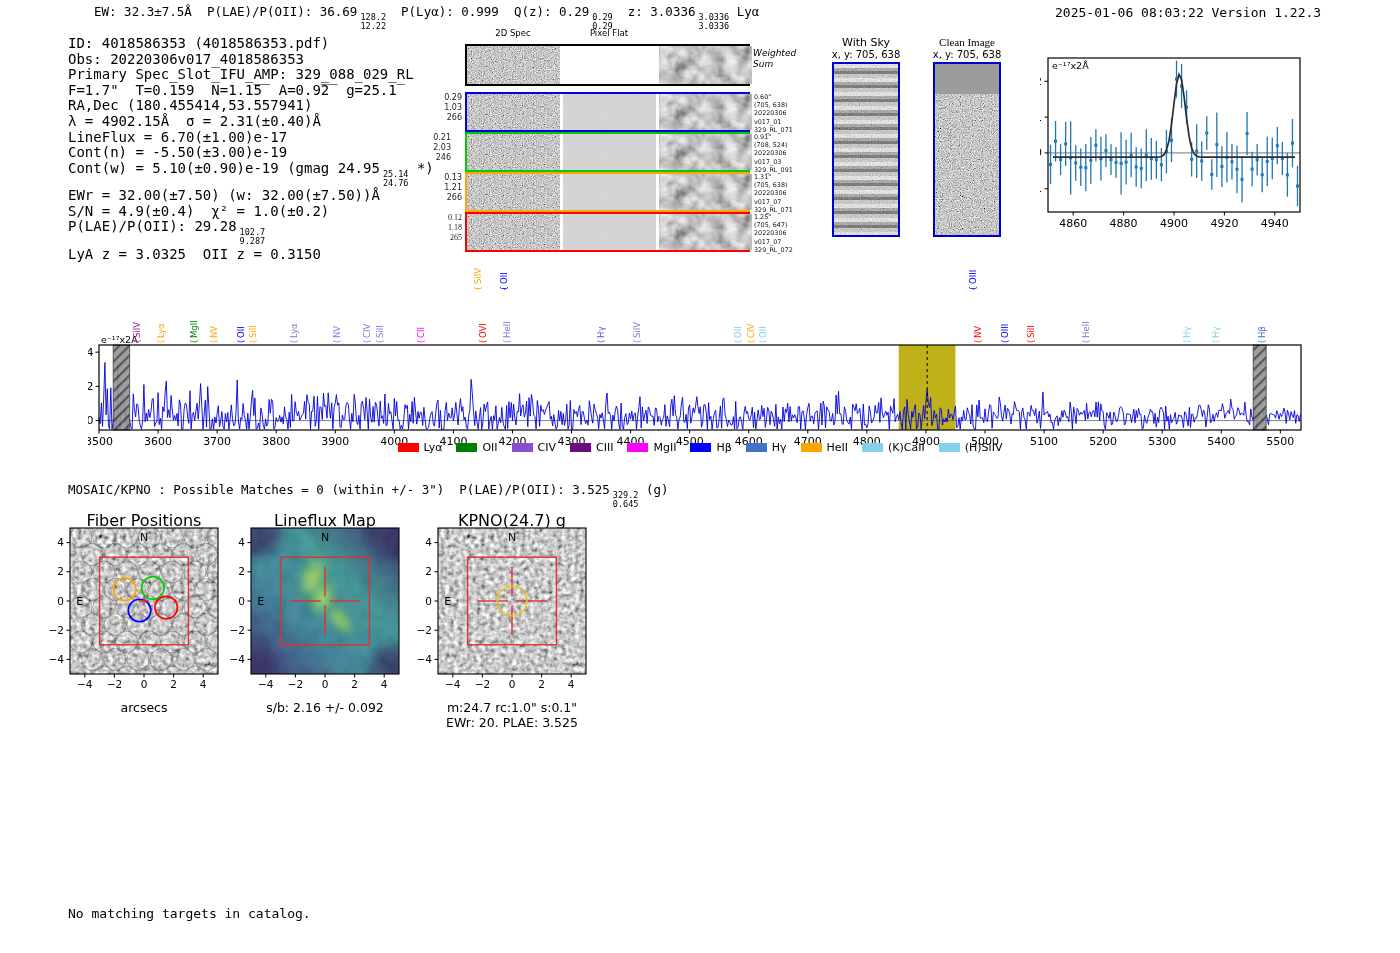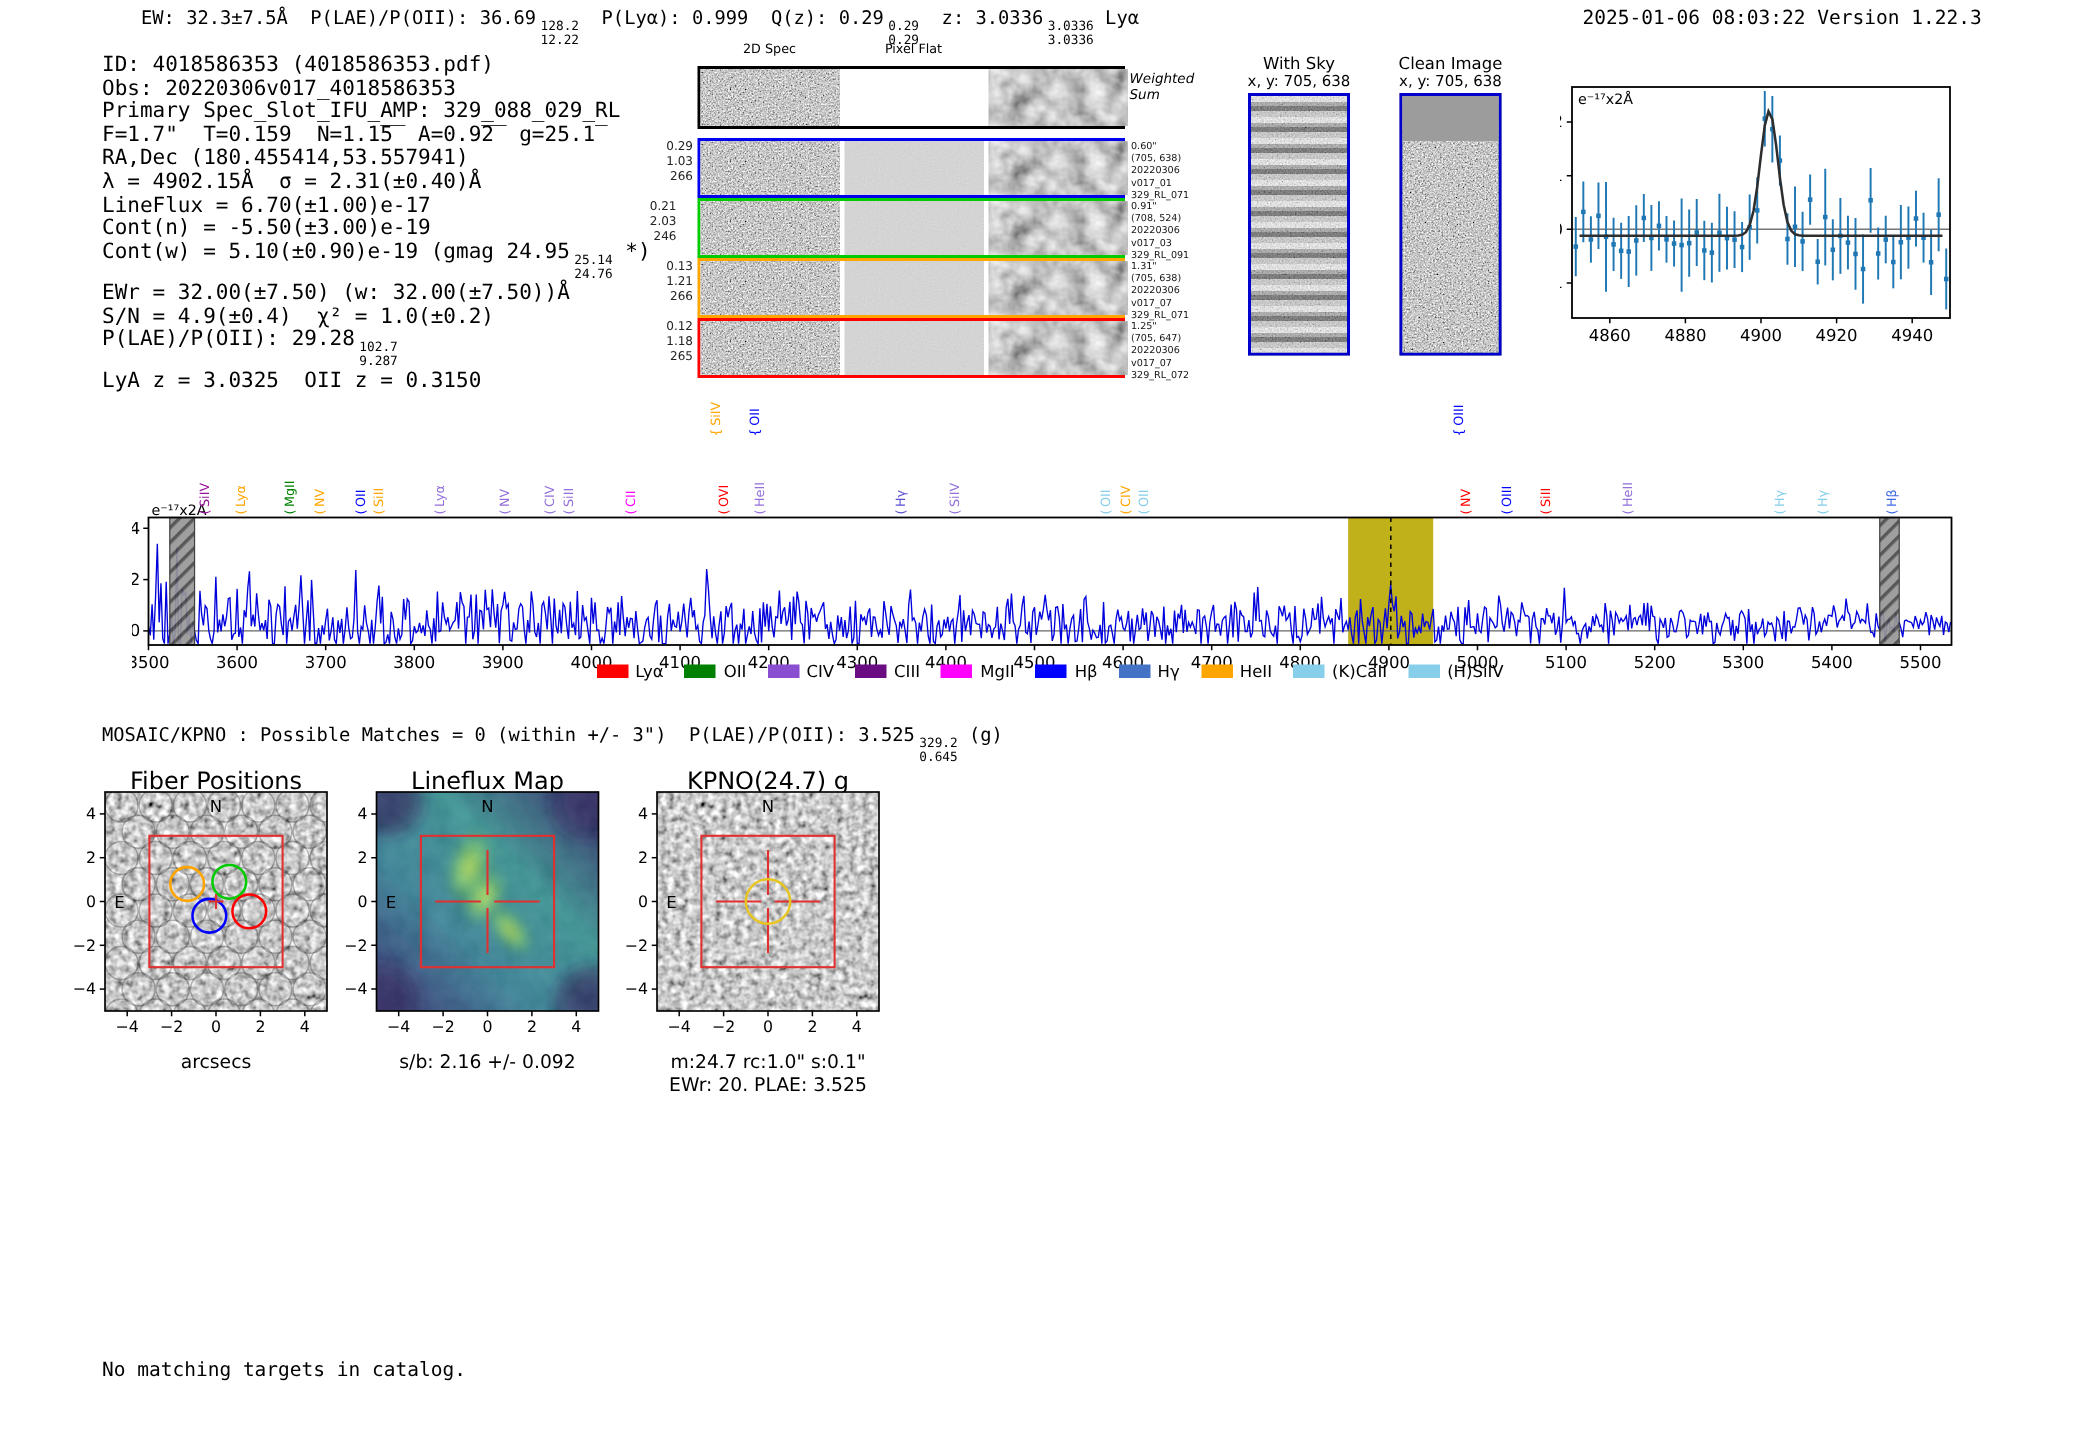--- a/index.html
+++ b/index.html
@@ -176,37 +176,37 @@
       <svg width="93" height="36" style="position:absolute;left:0px;top:0px;">
         <rect x="0" y="0" width="93" height="36" filter="url(#f-fine)"></rect>
       </svg>
       <svg width="93" height="36" style="position:absolute;left:96px;top:0px;">
         <rect x="0" y="0" width="93" height="36" filter="url(#f-flat)"></rect>
       </svg>
       <svg width="93" height="36" style="position:absolute;left:192px;top:0px;">
         <rect x="0" y="0" width="93" height="36" filter="url(#f-smooth)"></rect>
       </svg>
     </div>
-    <div class="p2d-left" style="left: 436px; top: 213px; width: 26px;">
+    <div class="p2d-left" style="left: 436px; top: 213px; width: 26px; font-family: Liberation Serif, serif;">
       <div>0.12</div>
       <div>1.18</div>
       <div>265</div>
     </div>
     <div class="p2d-right" style="left: 754px; top: 213px;"><div>1.25"</div><div>(705, 647)</div><div>20220306</div><div>v017_07</div><div>329_RL_072</div></div>
   </div>
 <div class="abs" id="sky-panels" style="left:0;top:0">
     <div class="sky-title" style="left: 806px; top: 36px; width: 120px;">With Sky</div>
     <div class="sky-sub" style="left: 806px; top: 49px; width: 120px;">x, y: 705, 638</div>
     <div class="sky-box" style="left: 832px; top: 62px; border-color: rgb(0, 0, 204);">
       <div class="sky-stripes"></div>
       <svg width="64" height="171" style="position:absolute;left:0px;top:0px;opacity:0.38;">
         <rect x="0" y="0" width="64" height="171" filter="url(#f-fine)"></rect>
       </svg>
     </div>
-    <div class="sky-title" style="left: 907px; top: 36px; width: 120px;">Clean Image</div>
+    <div class="sky-title" style="left: 907px; top: 36px; width: 120px; font-family: Liberation Serif, serif;">Clean Image</div>
     <div class="sky-sub" style="left: 907px; top: 49px; width: 120px;">x, y: 705, 638</div>
     <div class="sky-box" style="left: 933px; top: 62px; border-color: rgb(0, 0, 204);">
       <svg width="64" height="171" style="position:absolute;left:0px;top:0px;">
         <rect x="0" y="0" width="64" height="171" filter="url(#f-fine)"></rect>
       </svg>
       <div style="position: absolute; left: 0px; top: 0px; width: 64px; height: 30px; background: rgb(156, 156, 156);"></div>
     </div>
   </div>
 <div class="abs" id="zoom-plot" style="left:1040px;top:48px"><svg width="300" height="185">
       <clipPath id="zpclip">

